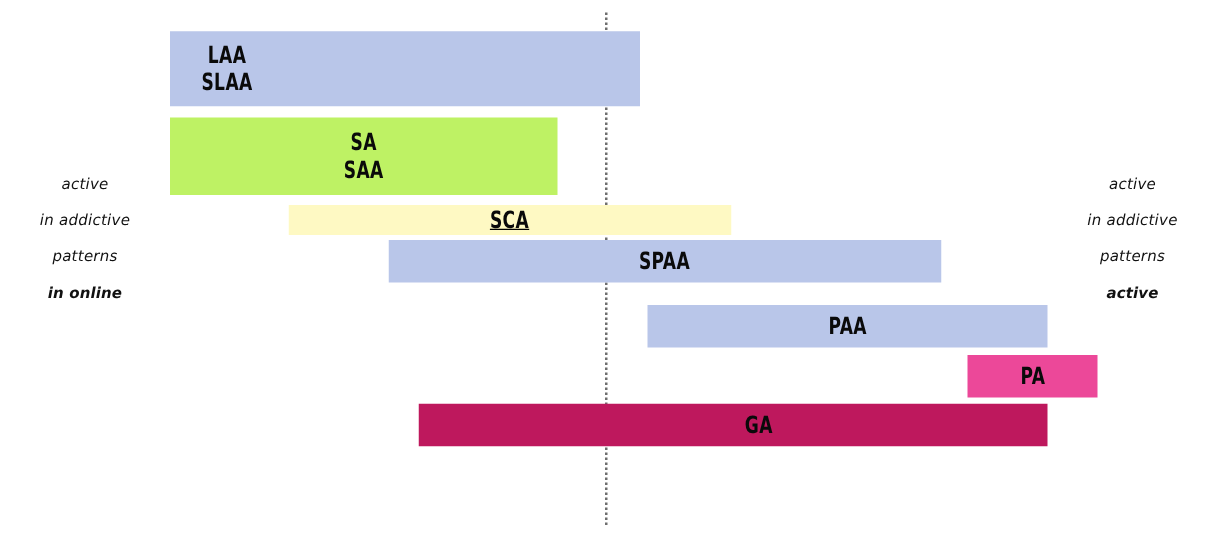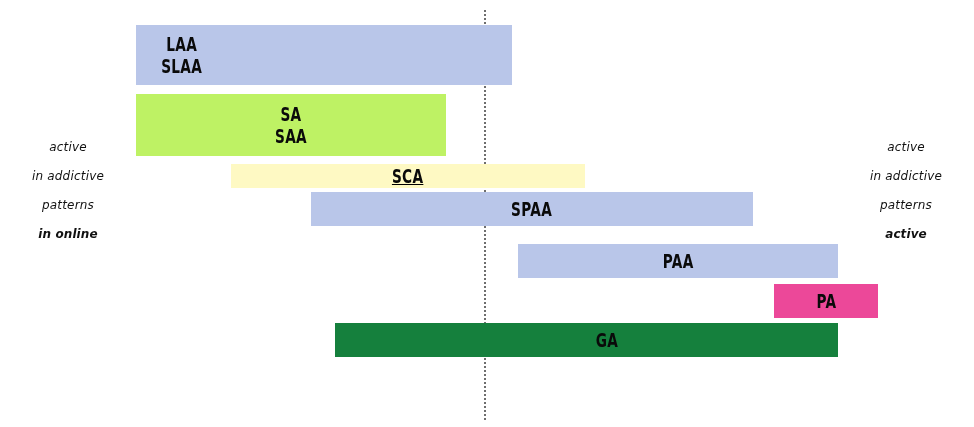--- a/index.html
+++ b/index.html
@@ -129,18 +129,18 @@
       </div>
       <div class="bar" style="left: 311px; top: 192px; width: 442px; height: 34px; background: rgb(185, 198, 233);">
         <div class="bar-label">SPAA</div>
       </div>
       <div class="bar" style="left: 518px; top: 244px; width: 320px; height: 34px; background: rgb(185, 198, 233);">
         <div class="bar-label">PAA</div>
       </div>
       <div class="bar" style="left: 734px; top: 284px; width: 104px; height: 34px; background: #ec4899; margin-left: 40px;">
         <div class="bar-label">PA</div>
       </div>
-      <div class="bar" style="left: 335px; top: 323px; width: 503px; height: 34px; background: #15803d; padding-left: 42px;">
+      <div class="bar" style="left: 335px; top: 323px; width: 503px; height: 34px; background: #be185d; padding-left: 42px;">
         <div class="bar-label">GA</div>
       </div>
     </div>
 
 </div>
 
 </body></html>

